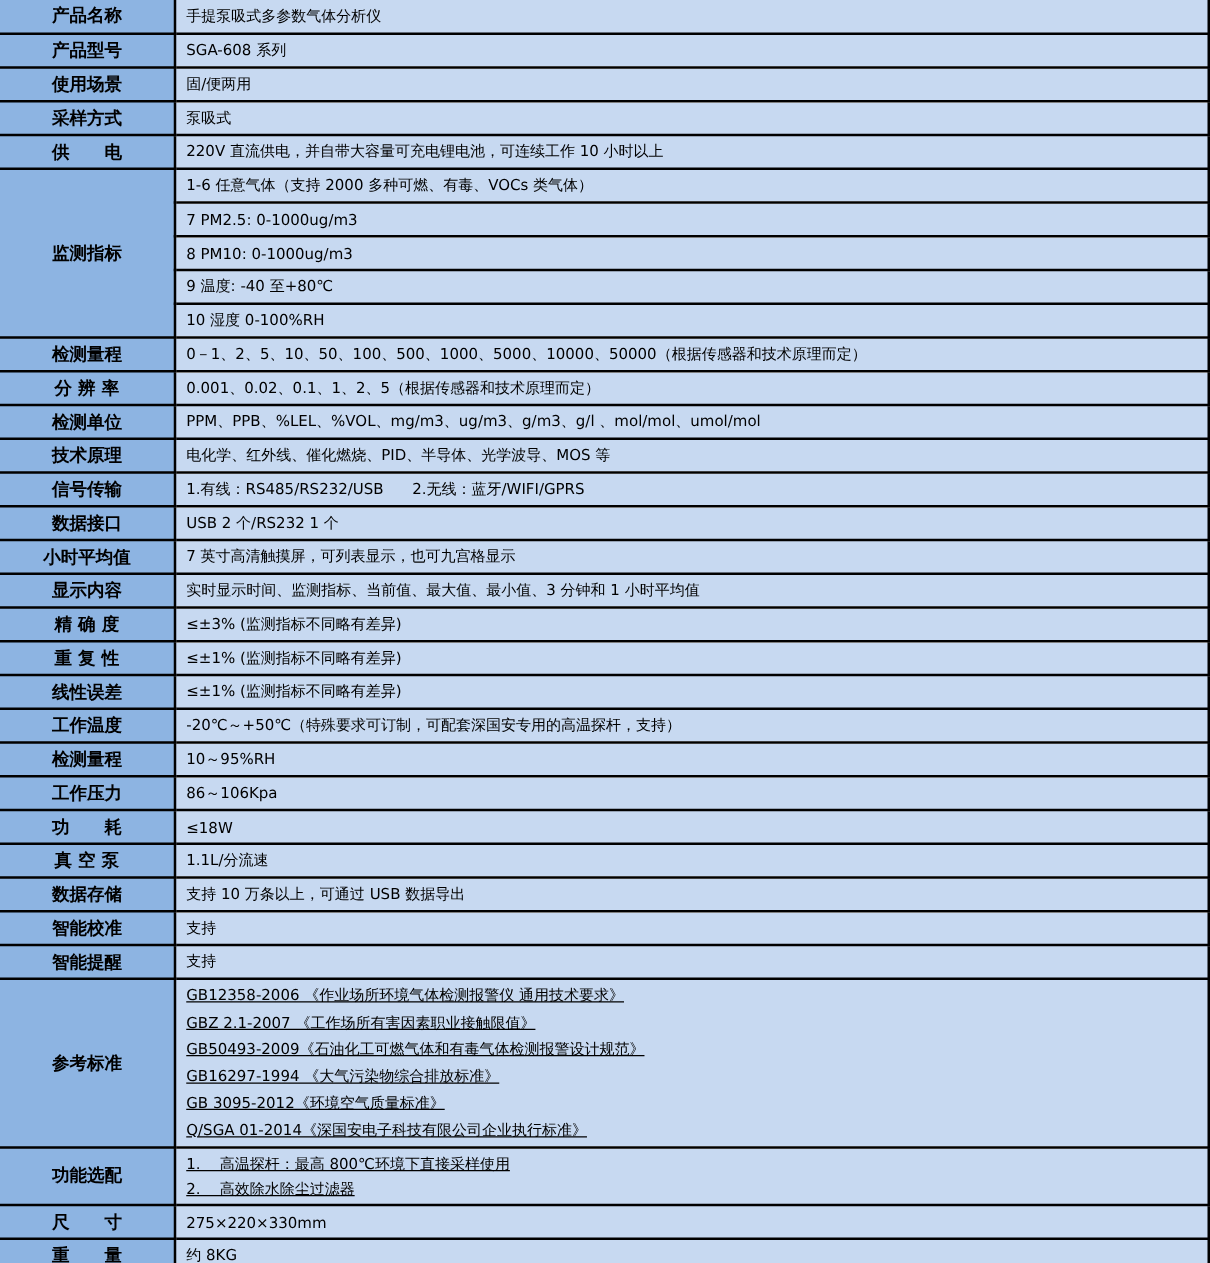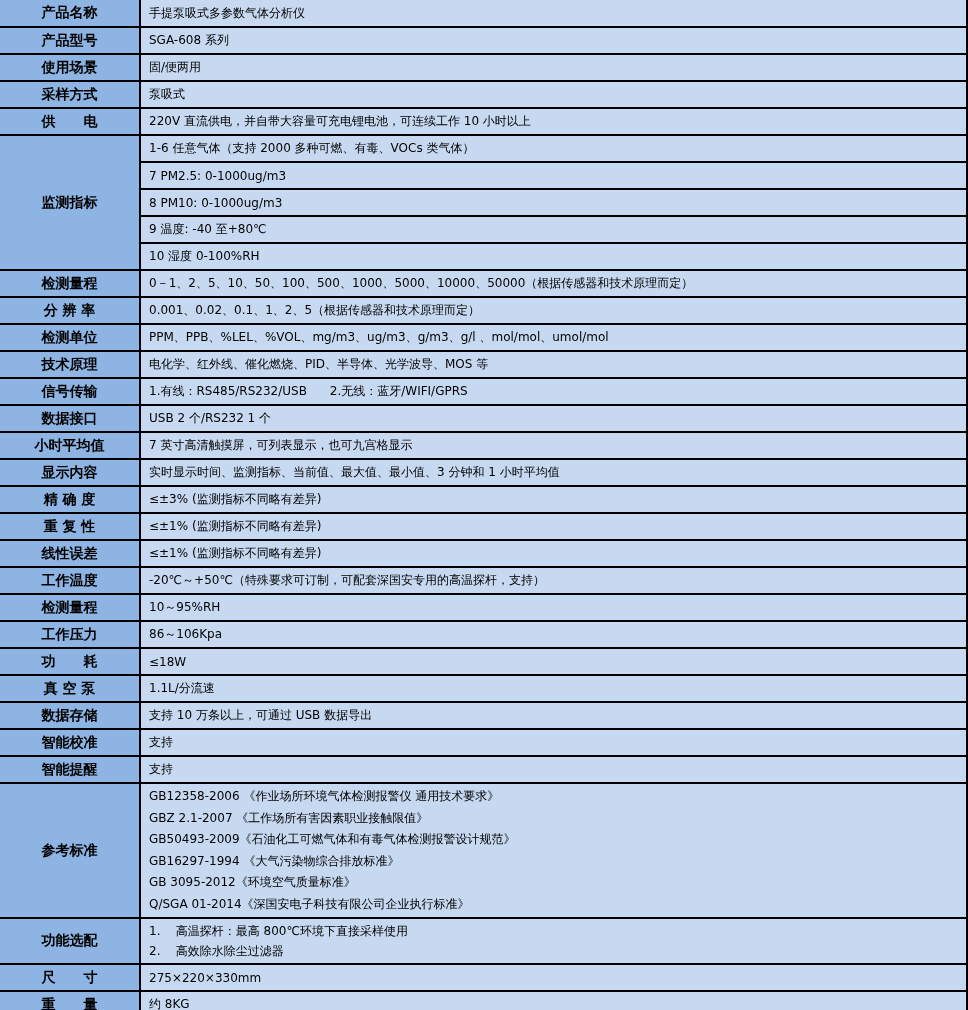--- a/index.html
+++ b/index.html
@@ -36,21 +36,21 @@
     white-space: pre;
   }
   td.val {
     background: var(--value-bg);
     font-size: 12px;
     padding: 2px 6px 2px 8px;
     white-space: pre-wrap;
     overflow: hidden;
   }
   tr.h-std { height: 27px; }
-  td.val .line { white-space: pre-wrap; }
+  td.val .line { white-space: pre-wrap; text-decoration: underline; }
   td.val.lines-6 .line { line-height: 21.5px; }
   td.val.lines-2 .line { line-height: 20px; }
 </style>
 </head>
 <body>
 
 <table class="spec">
   <colgroup>
     <col style="width:140px">
     <col>

